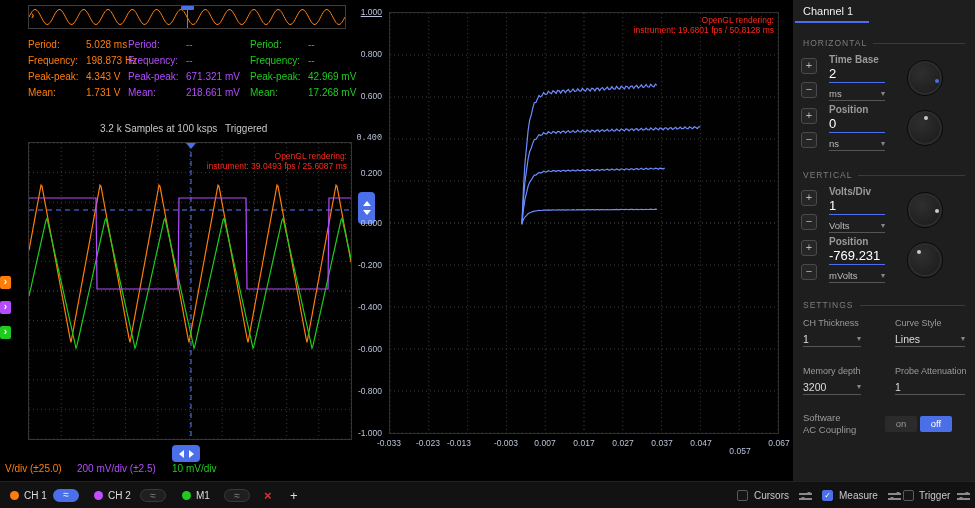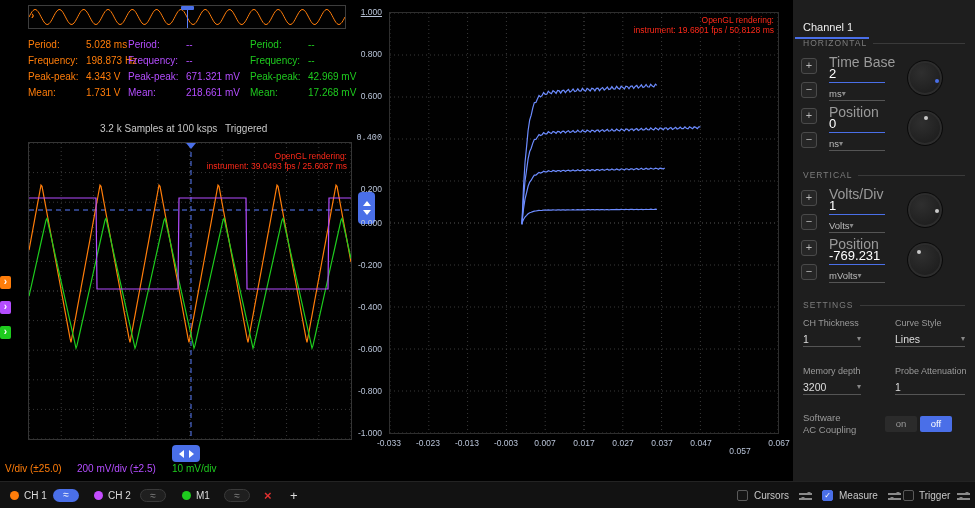--- a/index.html
+++ b/index.html
@@ -59,34 +59,34 @@
   .xy-ylabels { position:absolute; left:352px; top:7px; width:32px; height:434px; font-size:8.5px; color:#b9c4d8; }
   .ylab { position:absolute; right:2px; }
   .xyplot { position:absolute; left:389px; top:12px; width:390px; height:422px;
     border:1px solid #2e2e2e; background:#010101; }
   .xyplot svg { position:absolute; left:0; top:0; }
   .xy-xlabels { position:absolute; left:389px; top:438px; width:390px; height:12px; font-size:8.5px; color:#b9c4d8; }
   .xlab { position:absolute; transform:translateX(-50%); white-space:nowrap; }
 
   
   .panel { position:absolute; left:793px; top:0; width:182px; height:481px; background:#1e1e1e; color:#ccc; }
-  .panel-header { position:relative; height:24px; padding:5px 0 0 10px; font-size:11px; color:#eee;margin-top:16px; }
+  .panel-header { position:relative; height:24px; padding:5px 0 0 10px; font-size:11px; color:#eee; }
   .panel-underline { position:absolute; left:2px; top:21px; width:74px; height:2px; background:#4a6fe8; }
   .sec { position:absolute; left:10px; right:10px; display:flex; align-items:center; gap:6px;
     font-size:8.5px; letter-spacing:1px; color:#7d7d7d; }
   .sec .rule { flex:1; border-top:1px solid #3a3a3a; }
 
   .ctl { position:absolute; left:6px; width:172px; height:50px; }
   .pmb { position:absolute; left:2px; width:16px; height:16px; background:#262626; border:1px solid #4a4a4a;
     border-radius:3px; color:#bbb; font-size:11px; line-height:13px; text-align:center; }
-  .ctl-label { position:absolute; left:30px; top:0; font-size:14px; color:#9a9a9a; }
+  .ctl-label { position:absolute; left:30px; top:0; font-size:10px; color:#9a9a9a;font-weight:bold; }
   .ctl-value { position:absolute; left:30px; top:12px; width:56px; height:17px; font-size:13px; color:#fff;
     line-height:16px; border-bottom:1px solid #4a6fe8; white-space:nowrap; }
   .ctl-unit { position:absolute; left:30px; top:34px; width:56px; height:13px; font-size:9.5px; color:#bbb;
-    border-bottom:1px solid #555; display:flex; line-height:12px; }
+    border-bottom:1px solid #555; display:flex; justify-content:space-between; line-height:12px; }
   .caret { font-size:8px; color:#888; }
   .knob { position:absolute; left:108px; top:6px; width:36px; height:36px; border-radius:50%;
     background:radial-gradient(circle at 40% 35%, #2f2f2f, #181818); border:1px solid #0a0a0a;
     box-shadow:inset 0 0 0 2px #2d2d2d; }
   .kdot { position:absolute; width:4px; height:4px; border-radius:50%; background:#c9c9c9; }
   .kdot.blue { background:#4a6fe8; }
 
   .sgrid-label { position:absolute; font-size:9px; color:#9a9a9a; white-space:nowrap; }
   .sgrid-value { position:absolute; font-size:10.5px; color:#ddd; border-bottom:1px solid #555;
     display:flex; justify-content:space-between; height:15px; line-height:14px; }
@@ -244,21 +244,21 @@
     <span style="left: 5px; color: rgb(255, 125, 10);">V/div (±25.0)</span>
     <span style="left: 77px; color: rgb(180, 77, 255);">200 mV/div (±2.5)</span>
     <span style="left: 172px; color: rgb(30, 203, 30);">10 mV/div</span>
   </div>
 
   <div class="xy-ylabels" id="xy-ylabels">
       <div class="ylab" style="top: 0px; text-decoration: underline;">1.000</div>
       <div class="ylab" style="top: 42.1px;">0.800</div>
       <div class="ylab" style="top: 84.2px;">0.600</div>
       <div class="ylab" style="top: 126.3px; font-family: Liberation Mono, monospace;">0.400</div>
-      <div class="ylab" style="top: 177px; margin-left: 36px;">0.200</div>
+      <div class="ylab" style="top: 161px; margin-left: 36px;">0.200</div>
       <div class="ylab" style="top: 210.5px;">0.000</div>
       <div class="ylab" style="top: 252.6px;">-0.200</div>
       <div class="ylab" style="top: 294.7px;">-0.400</div>
       <div class="ylab" style="top: 336.8px;">-0.600</div>
       <div class="ylab" style="top: 378.9px;">-0.800</div>
       <div class="ylab" style="top: 421px;">-1.000</div>
     </div>
   <div class="xyplot">
     <svg id="xy-svg" width="388" height="420" viewBox="0 0 388 420">
         <line x1="0" y1="0" x2="0" y2="420" stroke="#3a3a3a" stroke-width="1" stroke-dasharray="1 3"></line>
@@ -289,21 +289,21 @@
         <polyline points="131.9,210.0 131.9,210.2 133.5,206.5 135.0,204.0 136.6,202.4 138.1,200.8 139.7,199.8 141.2,199.3 142.8,198.6 144.3,198.1 145.9,198.0 147.4,197.7 149.0,197.3 150.5,197.5 152.1,197.4 153.6,197.0 155.2,197.2 156.8,197.2 158.3,196.9 159.9,197.1 161.4,197.2 163.0,196.9 164.5,197.0 166.1,197.1 167.6,196.9 169.2,196.9 170.7,197.1 172.3,196.9 173.8,196.8 175.4,197.1 176.9,196.9 178.5,196.8 180.0,197.0 181.6,196.9 183.1,196.7 184.7,197.0 186.2,196.9 187.8,196.7 189.3,196.9 190.9,196.9 192.4,196.6 194.0,196.8 195.6,196.9 197.1,196.6 198.7,196.7 200.2,196.9 201.8,196.6 203.3,196.7 204.9,196.9 206.4,196.6 208.0,196.6 209.5,196.9 211.1,196.7 212.6,196.5 214.2,196.8 215.7,196.7 217.3,196.5 218.8,196.8 220.4,196.7 221.9,196.5 223.5,196.7 225.0,196.7 226.6,196.4 228.1,196.6 229.7,196.7 231.2,196.4 232.8,196.5 234.4,196.7 235.9,196.4 237.5,196.5 239.0,196.7 240.6,196.4 242.1,196.4 243.7,196.7 245.2,196.5 246.8,196.3 248.3,196.6 249.9,196.5 251.4,196.3 253.0,196.6 254.5,196.5 256.1,196.3 257.6,196.5 259.2,196.5 260.7,196.2 262.3,196.4 263.8,196.5 265.4,196.2 266.9,196.3 " stroke="#6d8cff" fill="none" stroke-width="1.2"></polyline>
       </svg>
     <div class="gl-text2">
       <div>OpenGL rendering:</div>
       <div>instrument: 19.6801 fps / 50.8128 ms</div>
     </div>
   </div>
   <div class="xy-xlabels" id="xy-xlabels">
       <div class="xlab" style="left: 0px;">-0.033</div>
       <div class="xlab" style="left: 39px;">-0.023</div>
-      <div class="xlab" style="left: 78px;">-0.013</div>
+      <div class="xlab" style="left: 70px;">-0.013</div>
       <div class="xlab" style="left: 117px;">-0.003</div>
       <div class="xlab" style="left: 156px;">0.007</div>
       <div class="xlab" style="left: 195px;">0.017</div>
       <div class="xlab" style="left: 234px;">0.027</div>
       <div class="xlab" style="left: 273px;">0.037</div>
       <div class="xlab" style="left: 312px;">0.047</div>
       <div class="xlab" style="left: 351px; margin-top: 8px;">0.057</div>
       <div class="xlab" style="left: 390px;">0.067</div>
     </div>
 

